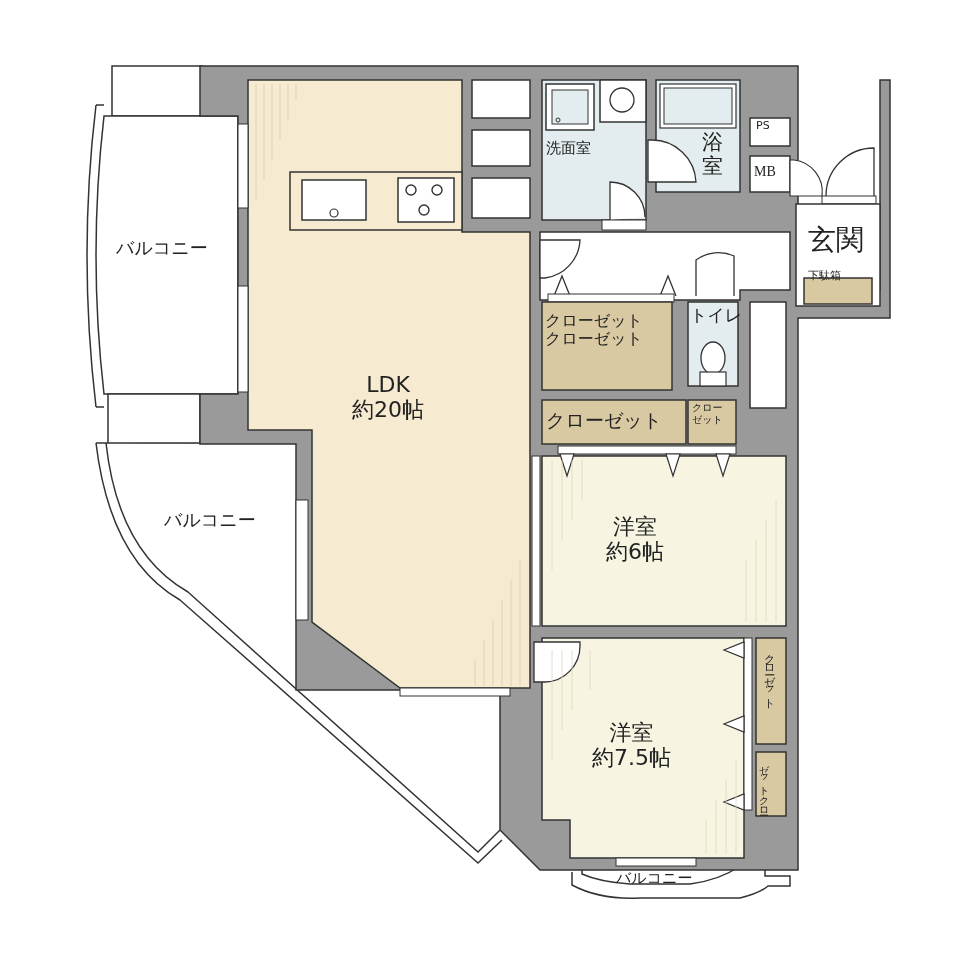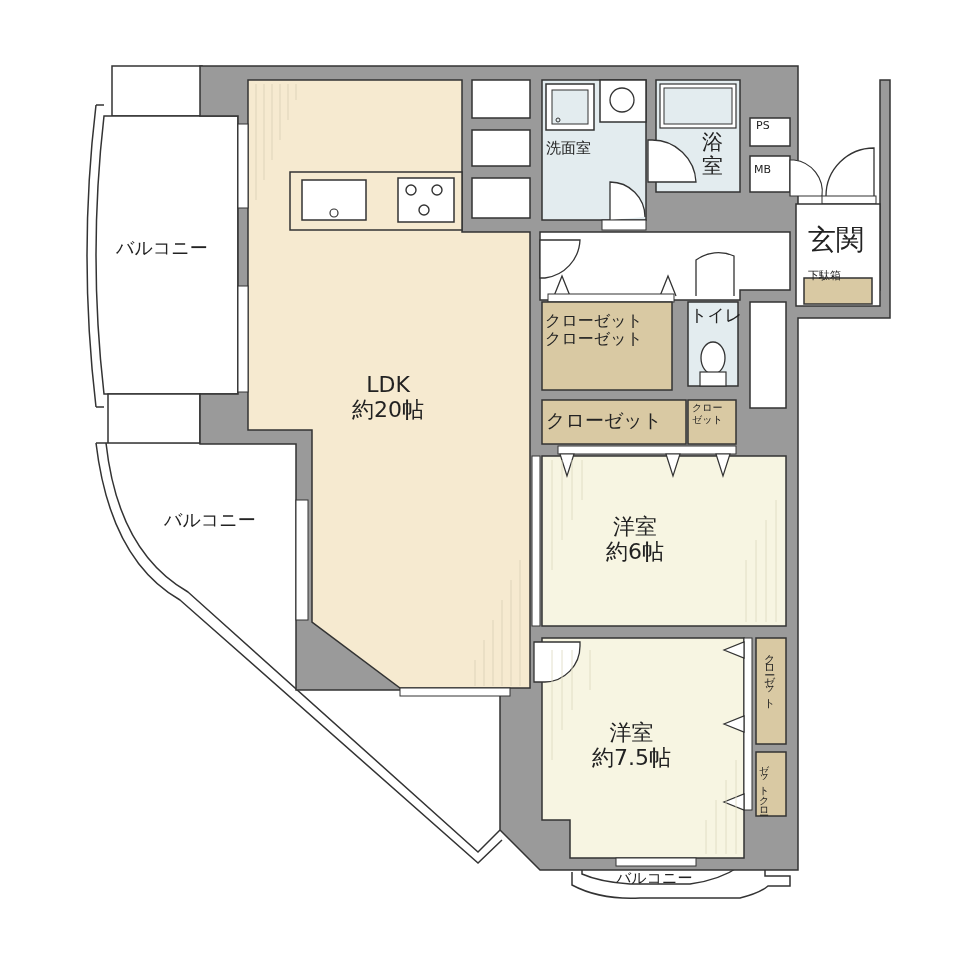--- a/index.html
+++ b/index.html
@@ -176,21 +176,21 @@
 </div>
 
 <div class="lbl" style="left:546px;top:140px;font-size:15px;">洗面室</div>
 
 <div class="lbl" style="left:702px;top:130px;font-size:21px;">
   <div>浴</div>
   <div>室</div>
 </div>
 
 <div class="lbl" style="left:756px;top:120px;font-size:11px;">PS</div>
-<div class="lbl" style="left:754px;top:164px;font-size:11px;">MB</div>
+<div class="lbl" style="left:754px;top:164px;font-size:14px;font-family:Liberation Serif, serif;">MB</div>
 
 <div class="lbl" style="left:808px;top:224px;font-size:28px;">玄関</div>
 <div class="lbl" style="left:808px;top:270px;font-size:11px;">下駄箱</div>
 
 <div class="lbl" style="left:545px;top:312px;font-size:16px;text-align:left;">
   <div>クローゼット</div>
   <div>クローゼット</div>
 </div>
 
 <div class="lbl" style="left:690px;top:306px;font-size:17px;">トイレ</div>

